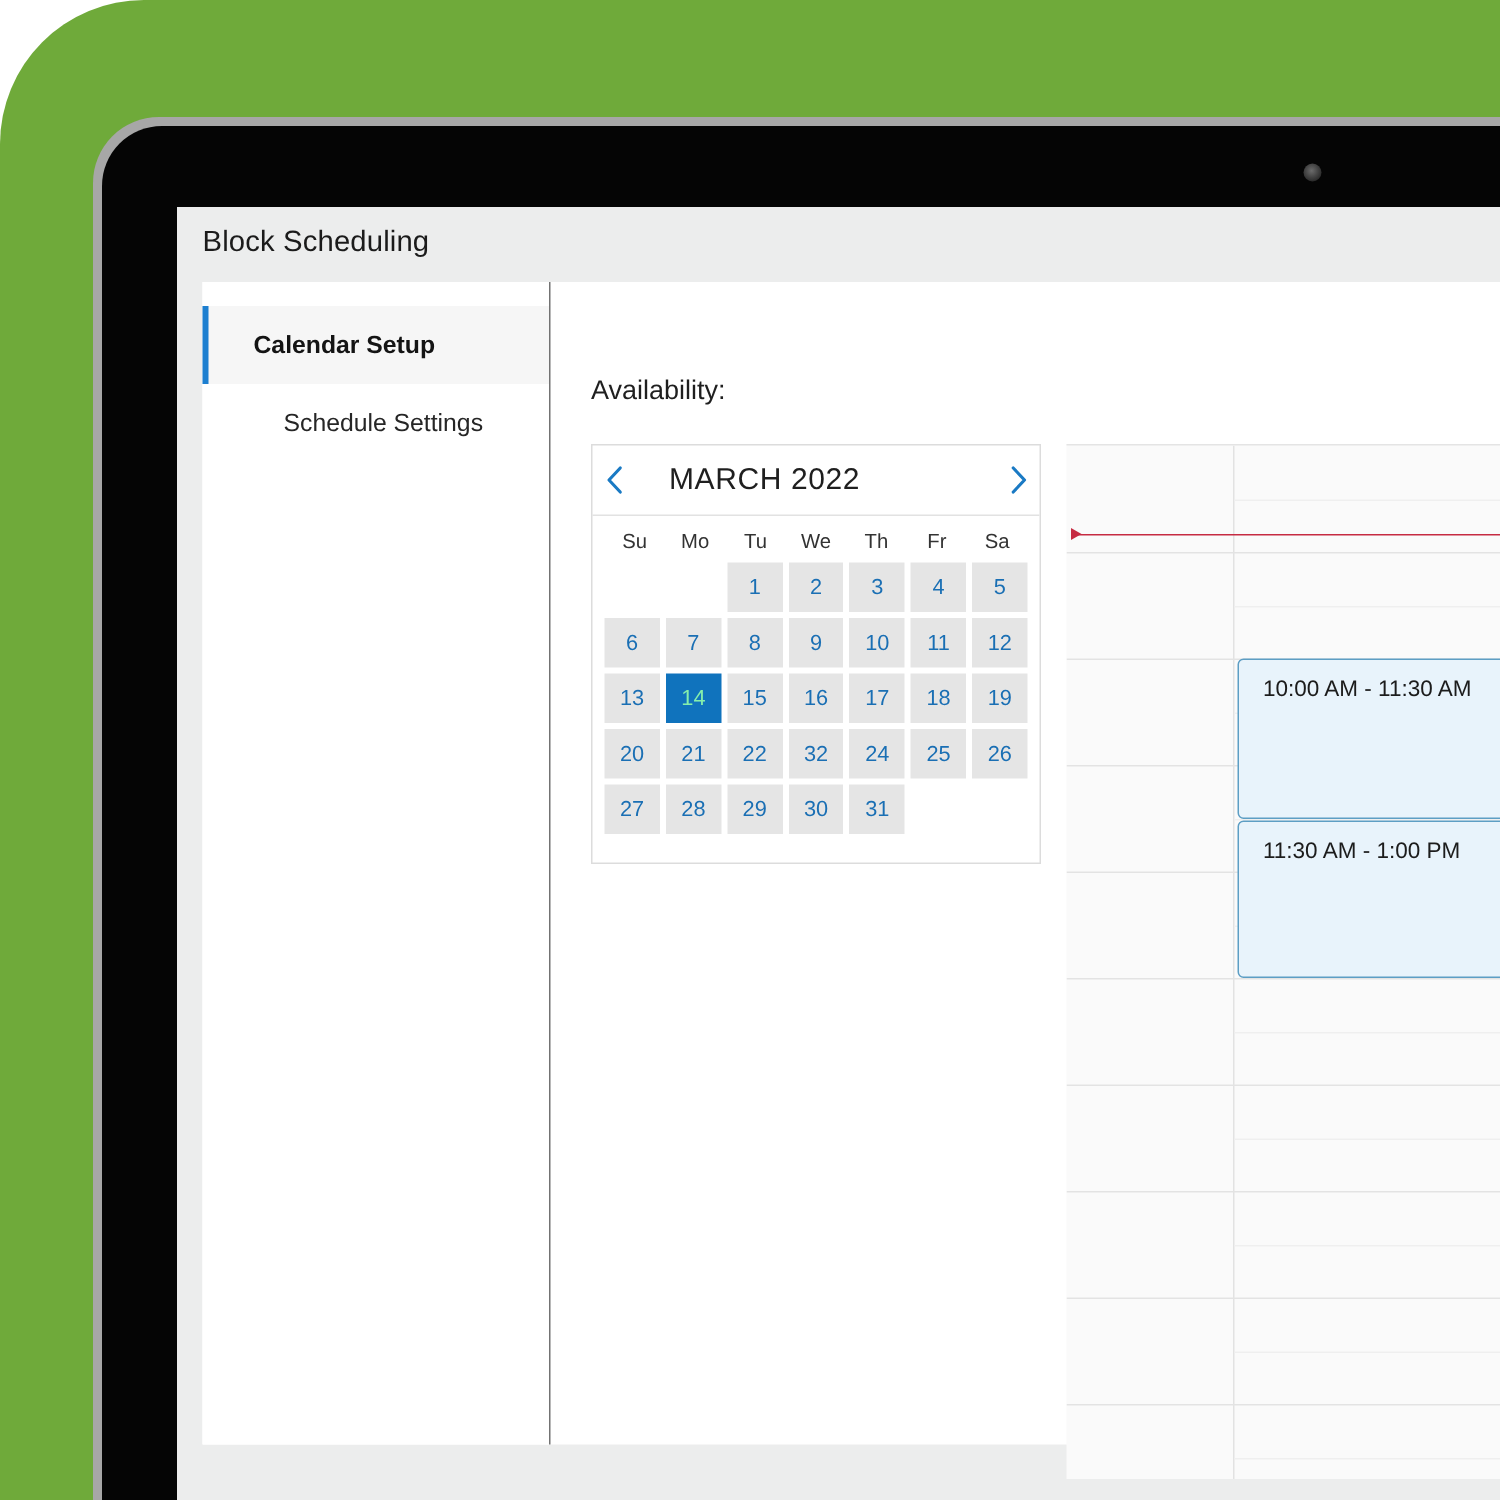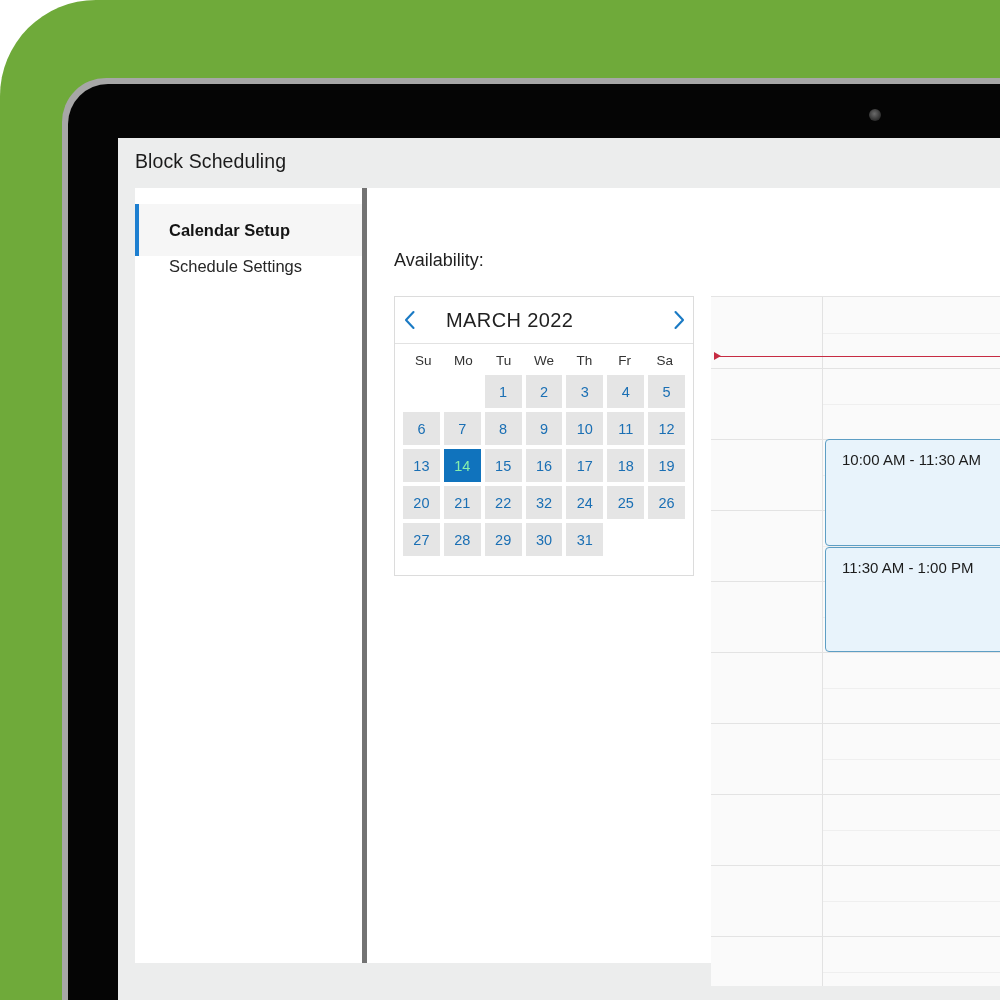--- a/index.html
+++ b/index.html
@@ -54,35 +54,35 @@
   
   #panel {
     position: absolute; left: 17px; top: 50px; width: 883px; height: 775px;
     background: #ffffff;
   }
 
   
   #sidebar {
     position: absolute; left: 0; top: 0; width: 232px; height: 775px;
     background: #ffffff;
-    border-right: 5px solid #737373;
+    border-right: 1px solid #737373;
   }
   .side-item {
     position: relative; height: 52px; display: flex; align-items: center;
     padding-left: 34px; font-size: 16.5px; color: #262626;
   }
   .side-item.active {
     background: #f6f6f6; font-weight: bold; color: #141414;
   }
   .side-item.active::before {
     content: ""; position: absolute; left: 0; top: 0; width: 4px; height: 52px;
     background: #1d7fd0;
   }
   #side-item-0 { top: 16px; }
-  #side-item-1 { top: 0; }
+  #side-item-1 { top: 16px; margin-left: 20px; }
 
   
   #main { position: absolute; left: 233px; top: 0; width: 650px; height: 775px; }
   #availability-label {
     position: absolute; left: 26px; top: 62px; font-size: 18px; color: #1f1f1f;
   }
 
   
   #datepicker {
     position: absolute; left: 26px; top: 108px; width: 300px; height: 280px;

